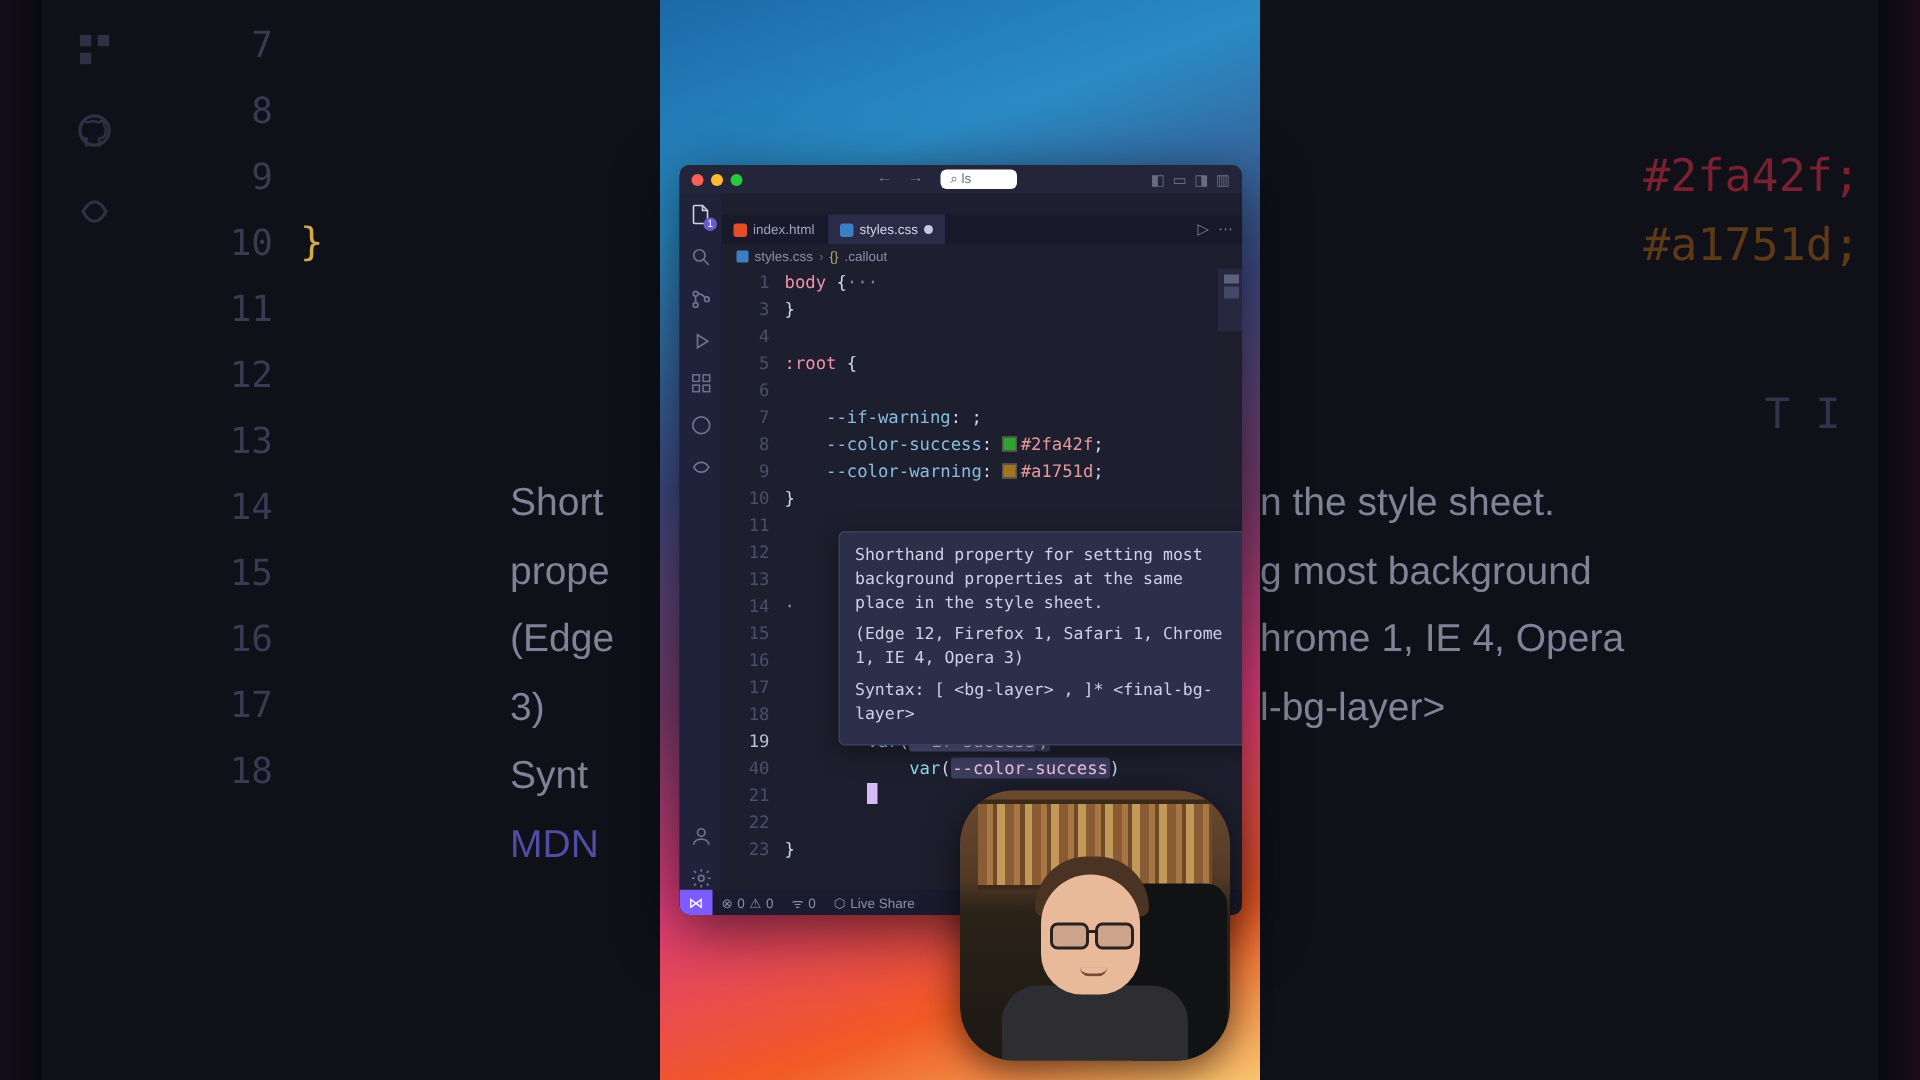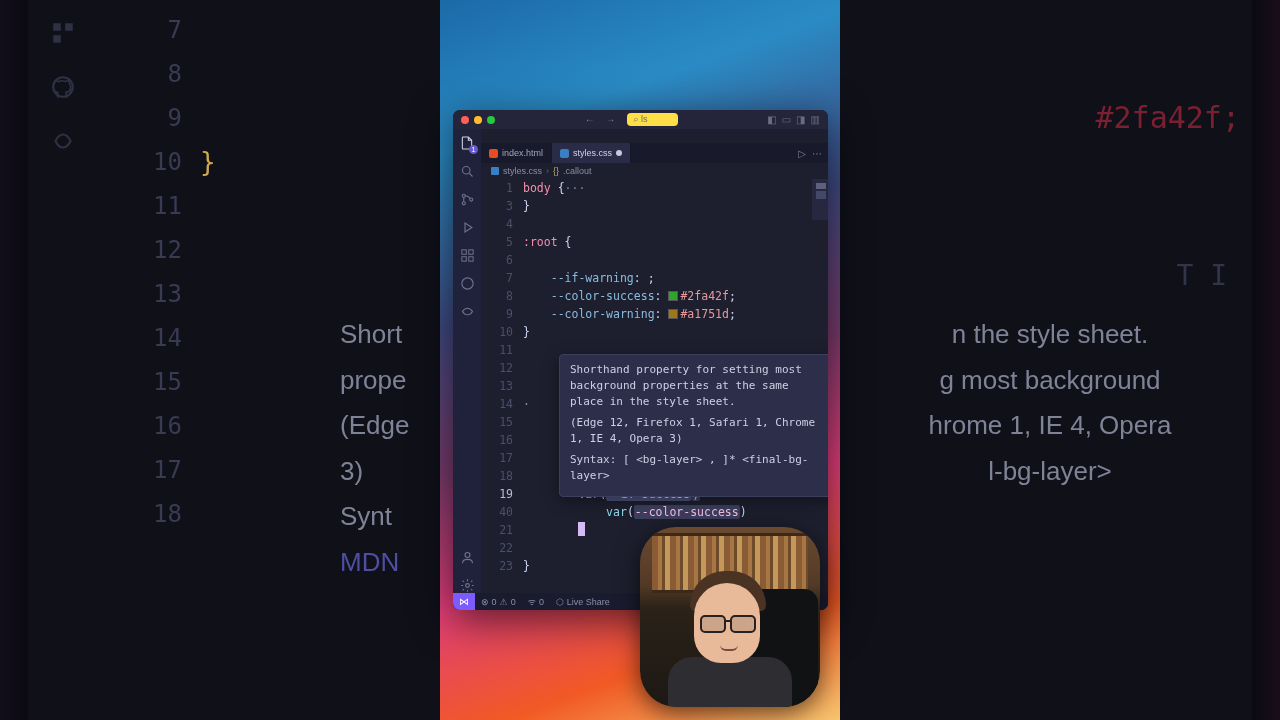--- a/index.html
+++ b/index.html
@@ -35,21 +35,21 @@
     padding: 0 8px;
     gap: 5px;
   }
   .traffic { display: flex; gap: 5px; }
   .traffic span { width: 8px; height: 8px; border-radius: 50%; }
   .tl-close { background: #ff5f56; }
   .tl-min { background: #ffbd2e; }
   .tl-max { background: #27c93f; }
   .title-center { flex: 1; display: flex; justify-content: center; gap: 8px; color: #7b7f95; }
   .title-center .nav-arrows { font-size: 10px; letter-spacing: 4px; }
-  .title-search { background: #fde047; border-radius: 4px; padding: 1px 30px 1px 6px; font-size: 9px; color: #6b6e82; }
+  .title-search { background: #ffffff; border-radius: 4px; padding: 1px 30px 1px 6px; font-size: 9px; color: #6b6e82; }
   .title-right { display: flex; gap: 5px; color: #7b7f95; font-size: 10px; }
   .title-right span { opacity: .8; }
 
   .main-area { flex: 1; display: flex; position: relative; }
 
   .activitybar {
     width: 28px; background: #20213a;
     display: flex; flex-direction: column; align-items: center;
     padding-top: 6px; gap: 12px; color: #6e7290;
   }
@@ -169,21 +169,21 @@
     background:#111214; border-radius:14px;
   }
 
   
   .bg-dark {
     position:absolute; top:0; height:720px;
     background:#0f1018;
     overflow:hidden;
   }
   .bg-left { left:0; width:440px; }
-  .bg-right { left:840px; width:440px;text-align:center; }
+  .bg-right { left:840px; width:440px; }
 
   .bg-code-big {
     position:absolute; left:30px; top:-40px;
     font-family:"Menlo","Consolas",monospace;
     color:#3c3f55;
   }
   .bg-left .bg-code-big .bln { display:flex; height:44px; align-items:center; font-size:24px;}
   .bg-left .bg-code-big .bnum { width:60px; text-align:right; padding-right:18px; color:#383b52;}
   .bg-left .brace { color:#d0a94a; font-size:26px; }
 
@@ -281,20 +281,21 @@
       <div>(Edge</div>
       <div>3)</div>
       <div>Synt</div>
       <div class="bg-mdn">MDN</div>
     </div>
 </div>
 
 <div class="bg-dark bg-right">
   <div class="grad-edge-r"></div>
   <div class="bg-hex">#2fa42f;</div>
+  <div class="bg-hex dim" style="top:138px">#a1751d;</div>
   <div class="sel-letters">T
 I</div>
   <div class="bg-hover-big" id="bg-hover-right">
       <div>n the style sheet.</div>
       <div>g most background</div>
       <div>hrome 1, IE 4, Opera</div>
       <div>l-bg-layer&gt;</div>
     </div>
 </div>
 

